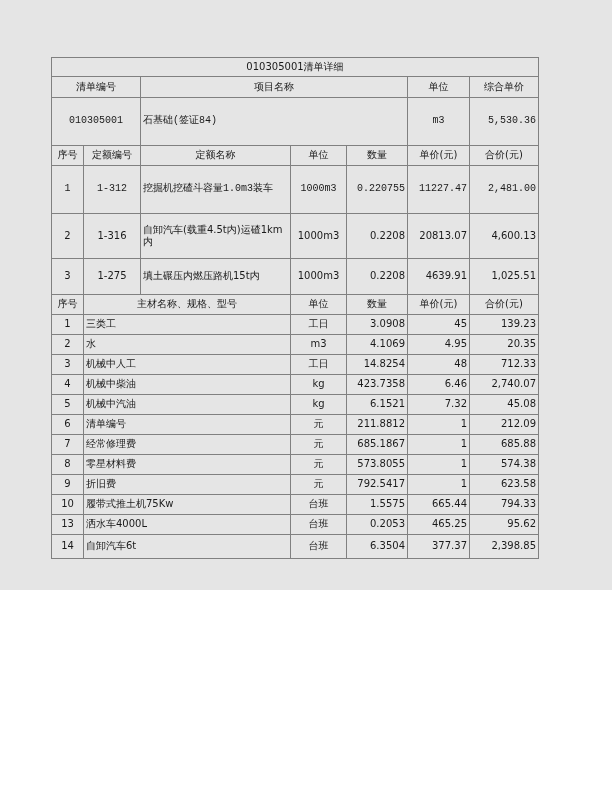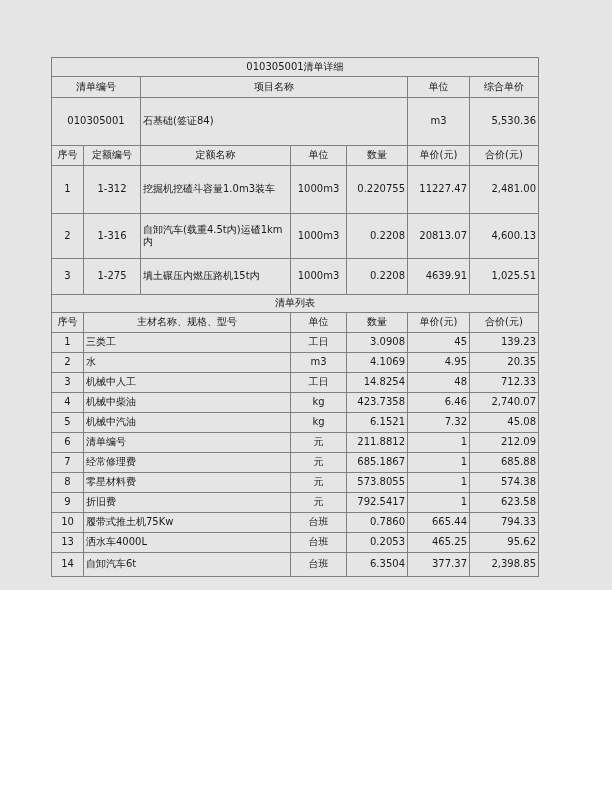--- a/index.html
+++ b/index.html
@@ -17,21 +17,21 @@
   table.cost td{
     border:1px solid #808080;
     padding:1px 2px;
     vertical-align:middle;
     overflow:hidden;
     word-break:break-all;
   }
   td.c{text-align:center;}
   td.l{text-align:left;padding-left:4px;}
   td.r{text-align:right;padding-right:5px;}
-  tr.h19{height:19px;} tr.h21{height:21px;} tr.h48{height:48px;}
+  tr.h19{height:19px;} tr.h21{height:21px;} tr.h48{height:48px;font-family:Liberation Mono, monospace;}
   tr.h45{height:45px;} tr.h36{height:36px;} tr.h18{height:18px;}
   tr.h20{height:20px;} tr.h28{height:28px;} tr.h24{height:24px;}
 </style>
 </head>
 <body>
 
 <div class="page">
   <table class="cost">
     <colgroup>
       <col style="width:32px">
@@ -94,23 +94,20 @@
     <tr class="h36">
       <td class="c">3</td>
       <td class="c">1-275</td>
       <td class="l">填土碾压内燃压路机15t内</td>
       <td class="c">1000m3</td>
       <td class="r">0.2208</td>
       <td class="r">4639.91</td>
       <td class="r">1,025.51</td>
     </tr>
 
-    <tr class="h18">
-      <td class="c" colspan="7">清单列表</td>
-    </tr>
 
     <tr class="h20">
       <td class="c">序号</td>
       <td class="c" colspan="2">主材名称、规格、型号</td>
       <td class="c">单位</td>
       <td class="c">数量</td>
       <td class="c">单价(元)</td>
       <td class="c">合价(元)</td>
     </tr>
 
@@ -183,21 +180,21 @@
       <td class="l" colspan="2">折旧费</td>
       <td class="c">元</td>
       <td class="r">792.5417</td>
       <td class="r">1</td>
       <td class="r">623.58</td>
     </tr>
     <tr class="h20">
       <td class="c">10</td>
       <td class="l" colspan="2">履带式推土机75Kw</td>
       <td class="c">台班</td>
-      <td class="r">0.7860</td>
+      <td class="r">1.5575</td>
       <td class="r">665.44</td>
       <td class="r">794.33</td>
     </tr>
     <tr class="h20">
       <td class="c">13</td>
       <td class="l" colspan="2">洒水车4000L</td>
       <td class="c">台班</td>
       <td class="r">0.2053</td>
       <td class="r">465.25</td>
       <td class="r">95.62</td>

